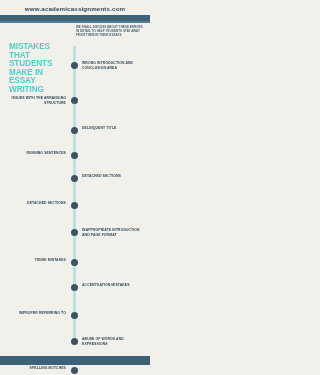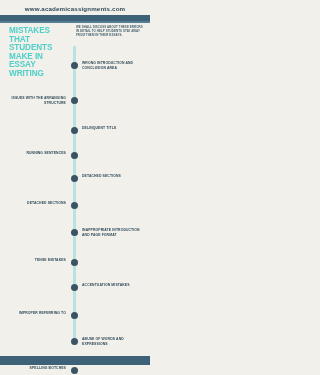--- a/index.html
+++ b/index.html
@@ -42,21 +42,21 @@
   }
 
   
   .top-band {
     position: relative;
     height: 62px;
   }
   .title {
     position: absolute;
     left: 9px;
-    top: 4px;
+    top: 20px;
     width: 56px;
     font-size: 8.2px;
     line-height: 8.6px;
     font-weight: bold;
     letter-spacing: -0.1px;
     color: #4ecfc8;
     text-transform: uppercase;
   }
   .intro {
     position: absolute;

